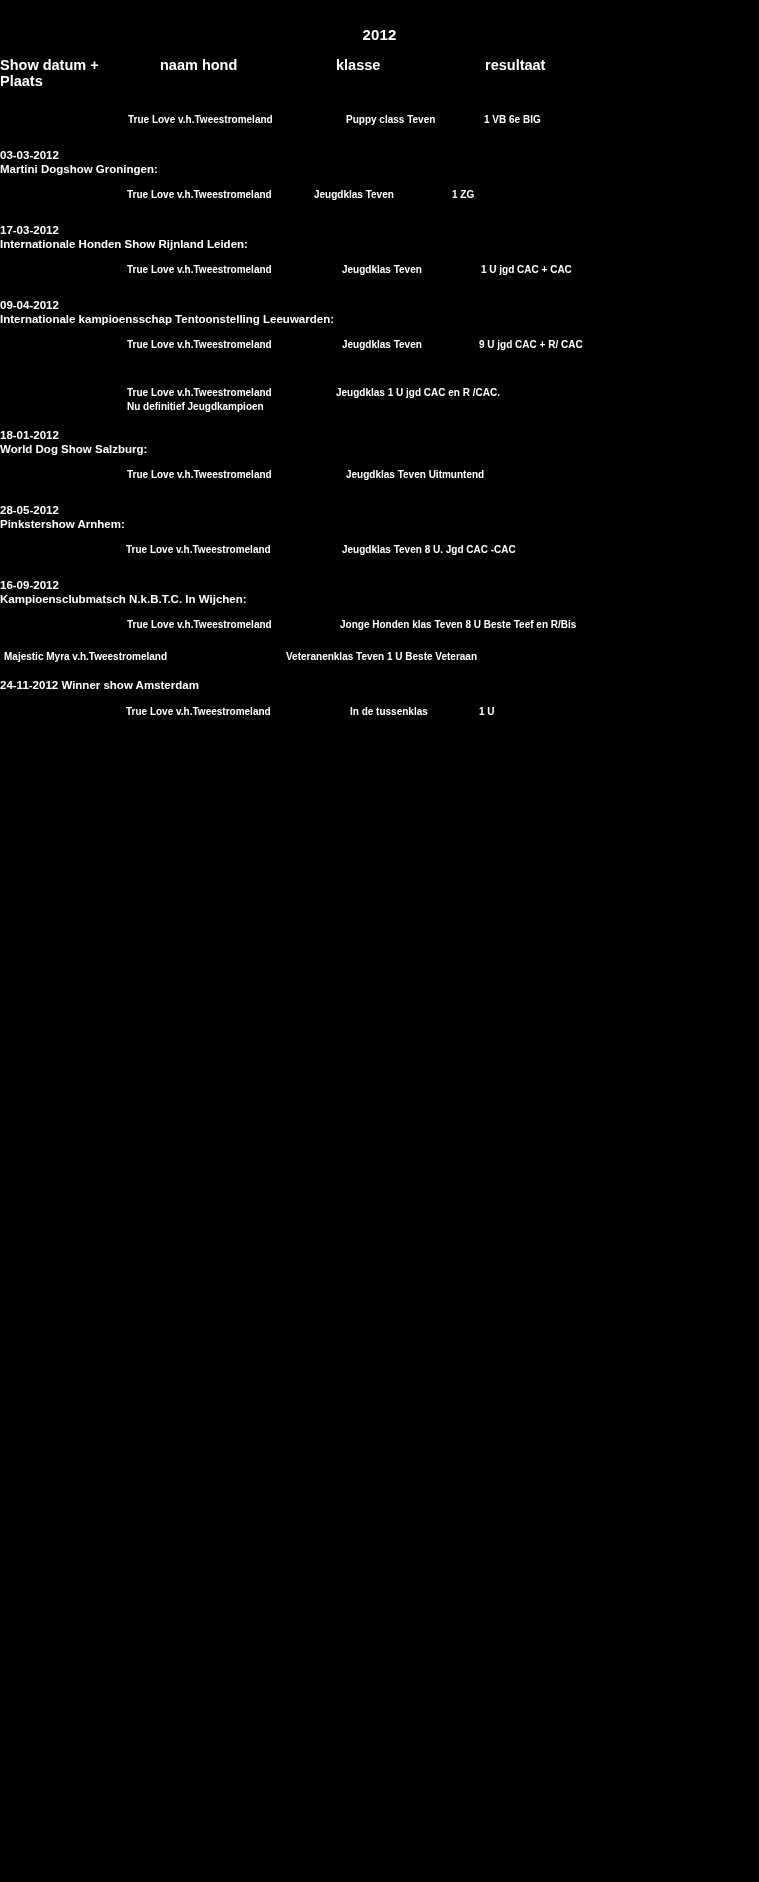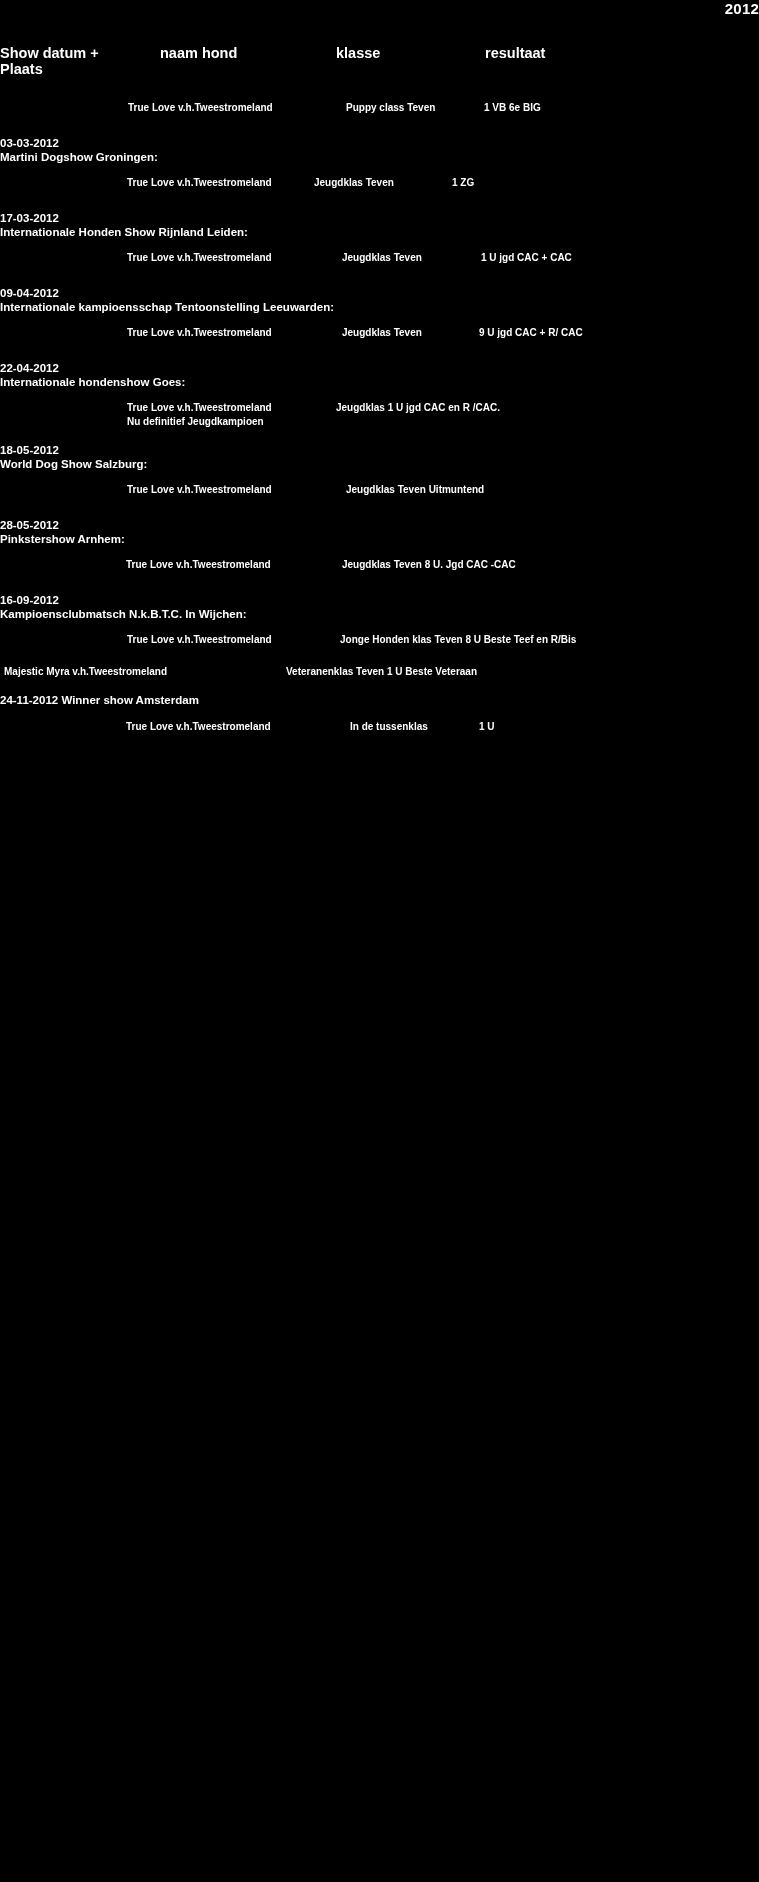--- a/index.html
+++ b/index.html
@@ -16,30 +16,30 @@
     -webkit-font-smoothing: none;
   }
   .page {
     position: relative;
     width: 759px;
     min-height: 1882px;
     box-sizing: border-box;
     padding: 0;
   }
   .title {
-    text-align: right;
+    text-align: center;
     font-weight: bold;
     font-size: 15px;
-    padding-top: 0;
+    padding-top: 26px;
     letter-spacing: 0.2px;
   }
   .head-row {
     position: relative;
     height: 44px;
-    margin-top: 28px;
+    margin-top: 14px;
   }
   .head-cell {
     position: absolute;
     font-weight: bold;
     font-size: 14.5px;
     line-height: 16px;
     white-space: pre-line;
   }
   .h-col1 { left: 0px;   top: 0px; width: 140px; }
   .h-col2 { left: 160px; top: 0px; }
@@ -155,33 +155,31 @@
     <div class="detail-row">
       <div class="cell p-dog-127">True Love v.h.Tweestromeland</div>
       <div class="cell p-c-342">Jeugdklas Teven</div>
       <div class="cell p-r-479">9 U jgd CAC + R/ CAC</div>
     </div>
   </div>
 
   <div class="spacer-md"></div>
 
   <div class="entry">
-    <div class="date-block">22-04-2012
-Internationale hondenshow Goes:</div>
     <div class="detail-row tall">
       <div class="cell p-dog-127">True Love v.h.Tweestromeland
 Nu definitief  Jeugdkampioen</div>
       <div class="cell p-c-336">Jeugdklas 1 U jgd CAC en R /CAC.</div>
     </div>
   </div>
 
   <div class="spacer-sm"></div>
 
   <div class="entry">
-    <div class="date-block">18-05-2012
+    <div class="date-block">18-01-2012
 World Dog Show Salzburg:</div>
     <div class="detail-row">
       <div class="cell p-dog-127">True Love v.h.Tweestromeland</div>
       <div class="cell p-c-346">Jeugdklas Teven Uitmuntend</div>
     </div>
   </div>
 
   <div class="spacer-md"></div>
 
   <div class="entry">

